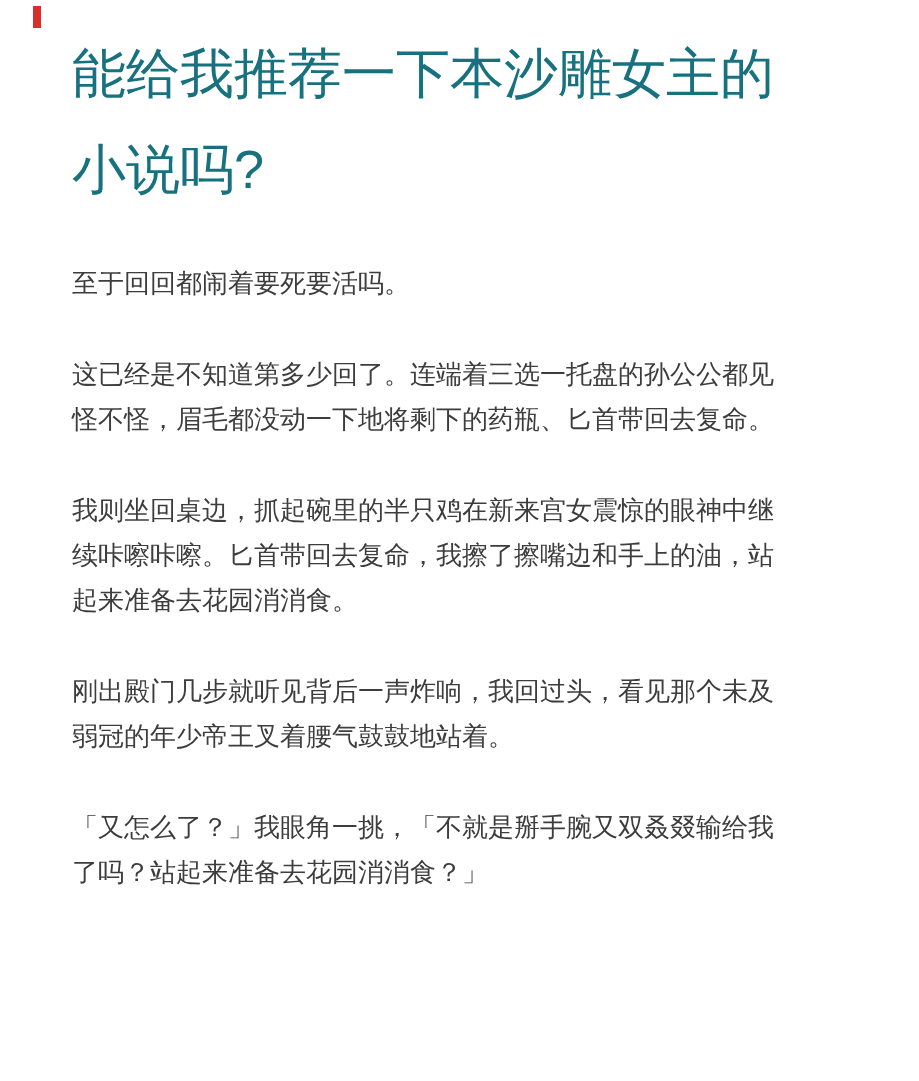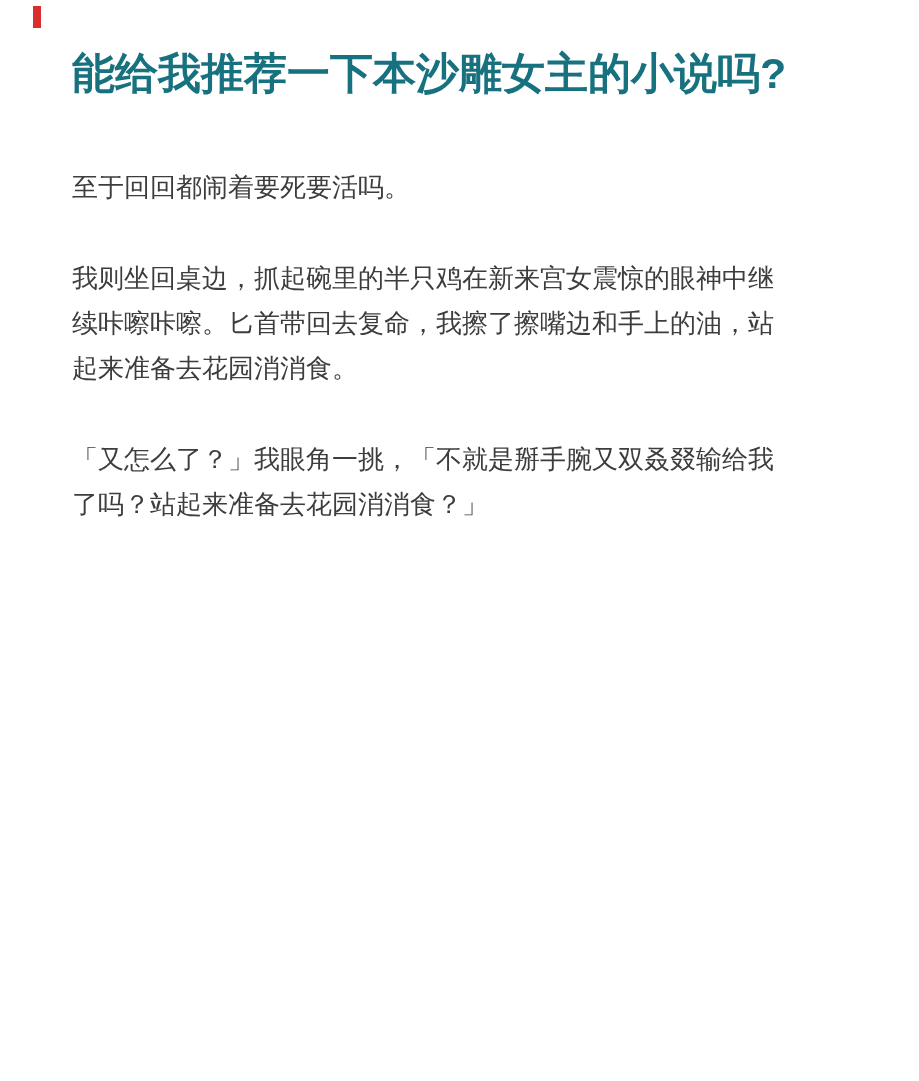--- a/index.html
+++ b/index.html
@@ -24,23 +24,23 @@
     position: absolute;
     left: 33px;
     top: 6px;
     width: 8px;
     height: 22px;
     background: var(--color-marker, #da2d2d);
   }
   h1.question-title {
     margin: 0 0 44px 0;
     width: 718px;
-    font-size: 43px;
+    font-size: 54px;
     line-height: 96px;
-    font-weight: bold;
+    font-weight: normal;
     letter-spacing: 0;
     color: var(--color-title, #17717f);
   }
   .article-body p {
     margin: 0 0 46px 0;
     width: 718px;
     font-size: 26px;
     line-height: 45px;
     letter-spacing: 0;
     color: var(--color-text, #3d3d3d);
@@ -49,16 +49,18 @@
 </head>
 <body>
 
 <div class="page">
   <span class="red-marker"></span>
 
   <h1 class="question-title">能给我推荐一下本沙雕女主的小说吗?</h1>
 
   <div class="article-body">
     <p>至于回回都闹着要死要活吗。</p>
+    <p>这已经是不知道第多少回了。连端着三选一托盘的孙公公都见怪不怪，眉毛都没动一下地将剩下的药瓶、匕首带回去复命。</p>
     <p>我则坐回桌边，抓起碗里的半只鸡在新来宫女震惊的眼神中继续咔嚓咔嚓。匕首带回去复命，我擦了擦嘴边和手上的油，站起来准备去花园消消食。</p>
+    <p>刚出殿门几步就听见背后一声炸响，我回过头，看见那个未及弱冠的年少帝王叉着腰气鼓鼓地站着。</p>
     <p>「又怎么了？」我眼角一挑，「不就是掰手腕又双叒叕输给我了吗？站起来准备去花园消消食？」</p>
   </div>
 </div>
 
 </body></html>

